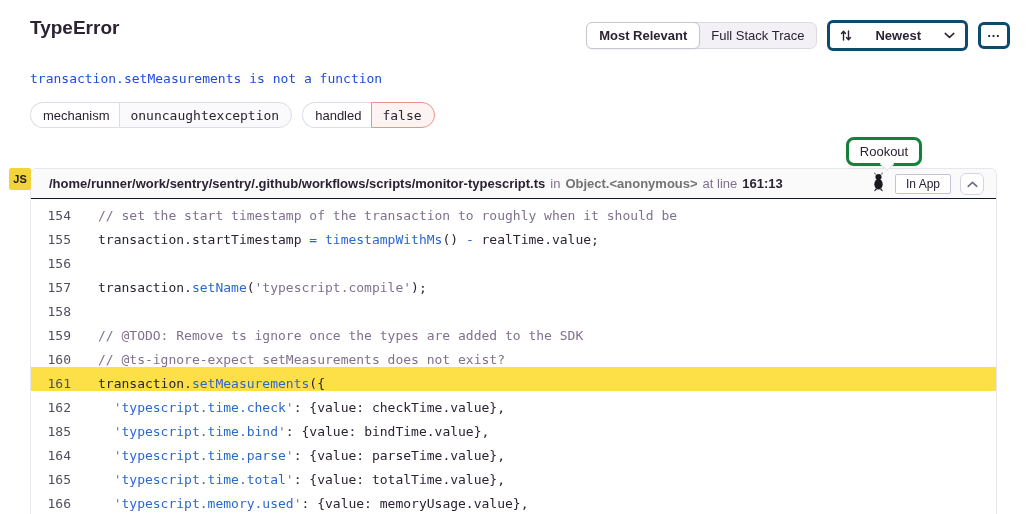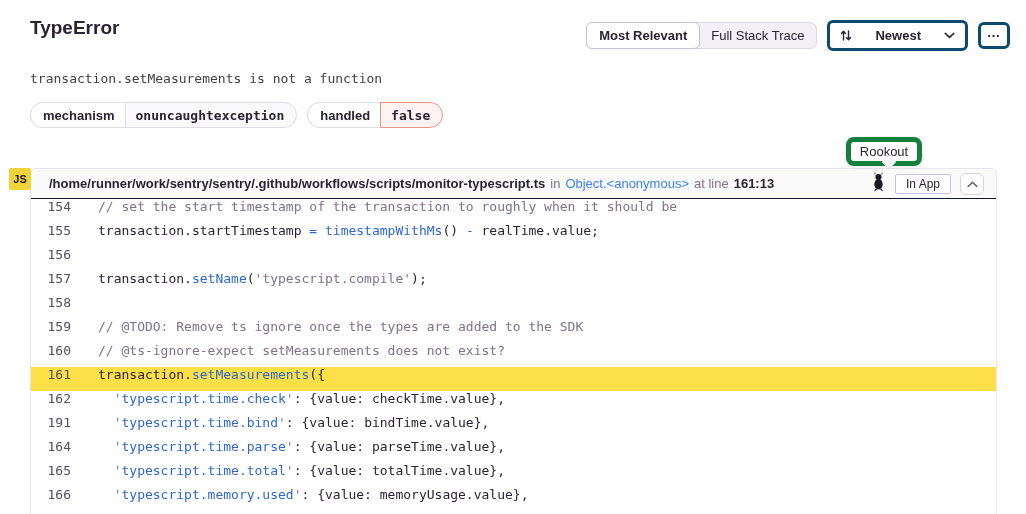--- a/index.html
+++ b/index.html
@@ -4,57 +4,57 @@
 <style>
   * { margin:0; padding:0; box-sizing:border-box; }
   html,body { background:#fff; }
   body { font-family:"Liberation Sans", sans-serif; color:#2b2233; }
   .page { position:relative; width:1026px; height:514px; overflow:hidden; background:#fff; }
 
   
   .top { padding:17px 16px 0 30px; }
   .section-title { font-size:15px; font-weight:700; color:#736a84; margin-bottom:19px; }
   .error-type { font-size:19px; font-weight:700; color:#2b2233; margin-bottom:12px; }
-  .error-message { font-family:"DejaVu Sans Mono","Liberation Mono",monospace; font-size:13px; color:#404040; margin-bottom:16px;margin-top:32px; }
+  .error-message { font-family:"DejaVu Sans Mono","Liberation Mono",monospace; font-size:13px; color:#1d4ed8; margin-bottom:16px;margin-top:32px; }
 
   
   .controls { position:absolute; top:20px; right:16px; display:flex; align-items:center; gap:10px; }
   .seg-group { display:flex; background:#f3f1f5; border:1px solid #dcd8e1; border-radius:7px; }
   .seg { font-size:13px; padding:5px 12px; color:#2b2233; border-radius:7px; cursor:pointer; white-space:nowrap; }
   .seg-active { background:#fff; border:1px solid #c9c3d2; border-radius:6px; font-weight:700; margin:-1px; box-shadow:0 1px 2px rgba(43,34,51,.06); }
   .btn { display:flex; align-items:center; gap:23px; background:#fff; border:3px solid #0c4a6e; border-radius:6px; padding:5px 10px; font-size:13px; font-weight:700; color:#2b2233; cursor:pointer; }
   .btn svg { display:block; }
   .btn-more { width:32px; height:27px; justify-content:center; padding:0; font-weight:700; letter-spacing:1px; }
 
   
   .tags { display:flex; gap:10px; }
-  .tag { display:flex; height:26px; font-size:13px;font-weight:bold; }
+  .tag { display:flex; height:26px; font-size:13px; }
   .tag-key { display:flex; align-items:center; padding:0 10px 0 12px; background:#fff; border:1px solid #e0dce5; border-right:none; border-radius:13px 0 0 13px; color:#2b2233; }
   .tag-val { display:flex; align-items:center; padding:0 12px 0 10px; background:#faf9fb; border:1px solid #e0dce5; border-radius:0 13px 13px 0; font-family:"DejaVu Sans Mono","Liberation Mono",monospace; color:#2b2233; }
   .tag-val.err { background:#fdf3f2; border-color:#ec9389; }
 
   
-  .tooltip { position:absolute; left:846px; top:137px; width:76px; height:29px; background:#fff; border:5px solid #15803d; border-radius:8px; box-shadow:0 1px 4px rgba(43,34,51,.09); display:flex; align-items:center; justify-content:center; font-size:13px; color:#2b2233; z-index:5; }
+  .tooltip { position:absolute; left:846px; top:137px; width:76px; height:29px; background:#fff; border:3px solid #15803d; border-radius:8px; box-shadow:0 1px 4px rgba(43,34,51,.09); display:flex; align-items:center; justify-content:center; font-size:13px; color:#2b2233; z-index:5; }
   .tooltip-arrow { position:absolute; left:33px; bottom:-6px; width:10px; height:10px; background:#fff; border-right:1px solid #e3e0e7; border-bottom:1px solid #e3e0e7; transform:rotate(45deg); }
 
   
   .frame { position:absolute; left:30px; top:168px; width:967px; height:346px; border:1px solid #e8e5ec; border-bottom:none; border-radius:6px 6px 0 0; background:#fff; }
   .platform-badge { position:absolute; left:-22px; top:-1px; width:22px; height:22px; background:#f1d43b; border-radius:2px; display:flex; align-items:center; justify-content:center; font-size:11px; font-weight:700; color:#1c1a20; }
   .frame-header { display:flex; align-items:center; gap:5px; height:30px; background:#fafafb; border-bottom:1px solid #0f172a; border-radius:6px 6px 0 0; padding:0 12px 0 18px; font-size:13px; white-space:nowrap; overflow:hidden; }
   .fh-path { font-weight:700; color:#2b2233; }
   .fh-dim { color:#80708F; }
-  .fh-func { color:#3b82f6; }
+  .fh-func { color:#737373;font-weight:bold; }
   .fh-lineno { font-weight:700; color:#2b2233; }
   .fh-right { margin-left:auto; display:flex; align-items:center; gap:9px; }
   .inapp-pill { display:flex; align-items:center; justify-content:center; height:20px; padding:0 10px; border:1px solid #c6c0dd; border-radius:2px; font-size:12px; color:#2b2233; background:#fff; }
   .collapse-btn { width:24px; height:22px; background:#fff; border:1px solid #d8d4dd; border-radius:6px; display:flex; align-items:center; justify-content:center; cursor:pointer; }
 
   
   .code { font-family:"DejaVu Sans Mono","Liberation Mono",monospace; font-size:13px; }
-  .row { display:flex; align-items:flex-start; height:24px; }
+  .row { display:flex; align-items:flex-end; height:24px; }
   .row.active { background:#fde047; }
   .ln { flex:0 0 40px; text-align:right; color:#554d5f; }
   .ct { padding-left:27px; white-space:pre; color:#2b2233; }
   .tk-c { color:#80708F; }
   .tk-s { color:#80708F; }
   .tk-b { color:#2e67cd; }
   .tk-p { color:#2b2233; }
 </style>
 </head>
 <body>
@@ -165,21 +165,21 @@
         </div>
         <div class="row active">
           <div class="ln">161</div>
           <div class="ct"><span class="tk-p">transaction.</span><span class="tk-b">setMeasurements</span><span class="tk-p">({</span></div>
         </div>
         <div class="row">
           <div class="ln">162</div>
           <div class="ct"><span class="tk-p">  </span><span class="tk-s">'</span><span class="tk-b">typescript.time.check</span><span class="tk-s">'</span><span class="tk-p">: {value: checkTime.value},</span></div>
         </div>
         <div class="row">
-          <div class="ln">191</div>
+          <div class="ln">185</div>
           <div class="ct"><span class="tk-p">  </span><span class="tk-s">'</span><span class="tk-b">typescript.time.bind</span><span class="tk-s">'</span><span class="tk-p">: {value: bindTime.value},</span></div>
         </div>
         <div class="row">
           <div class="ln">164</div>
           <div class="ct"><span class="tk-p">  </span><span class="tk-s">'</span><span class="tk-b">typescript.time.parse</span><span class="tk-s">'</span><span class="tk-p">: {value: parseTime.value},</span></div>
         </div>
         <div class="row">
           <div class="ln">165</div>
           <div class="ct"><span class="tk-p">  </span><span class="tk-s">'</span><span class="tk-b">typescript.time.total</span><span class="tk-s">'</span><span class="tk-p">: {value: totalTime.value},</span></div>
         </div>

